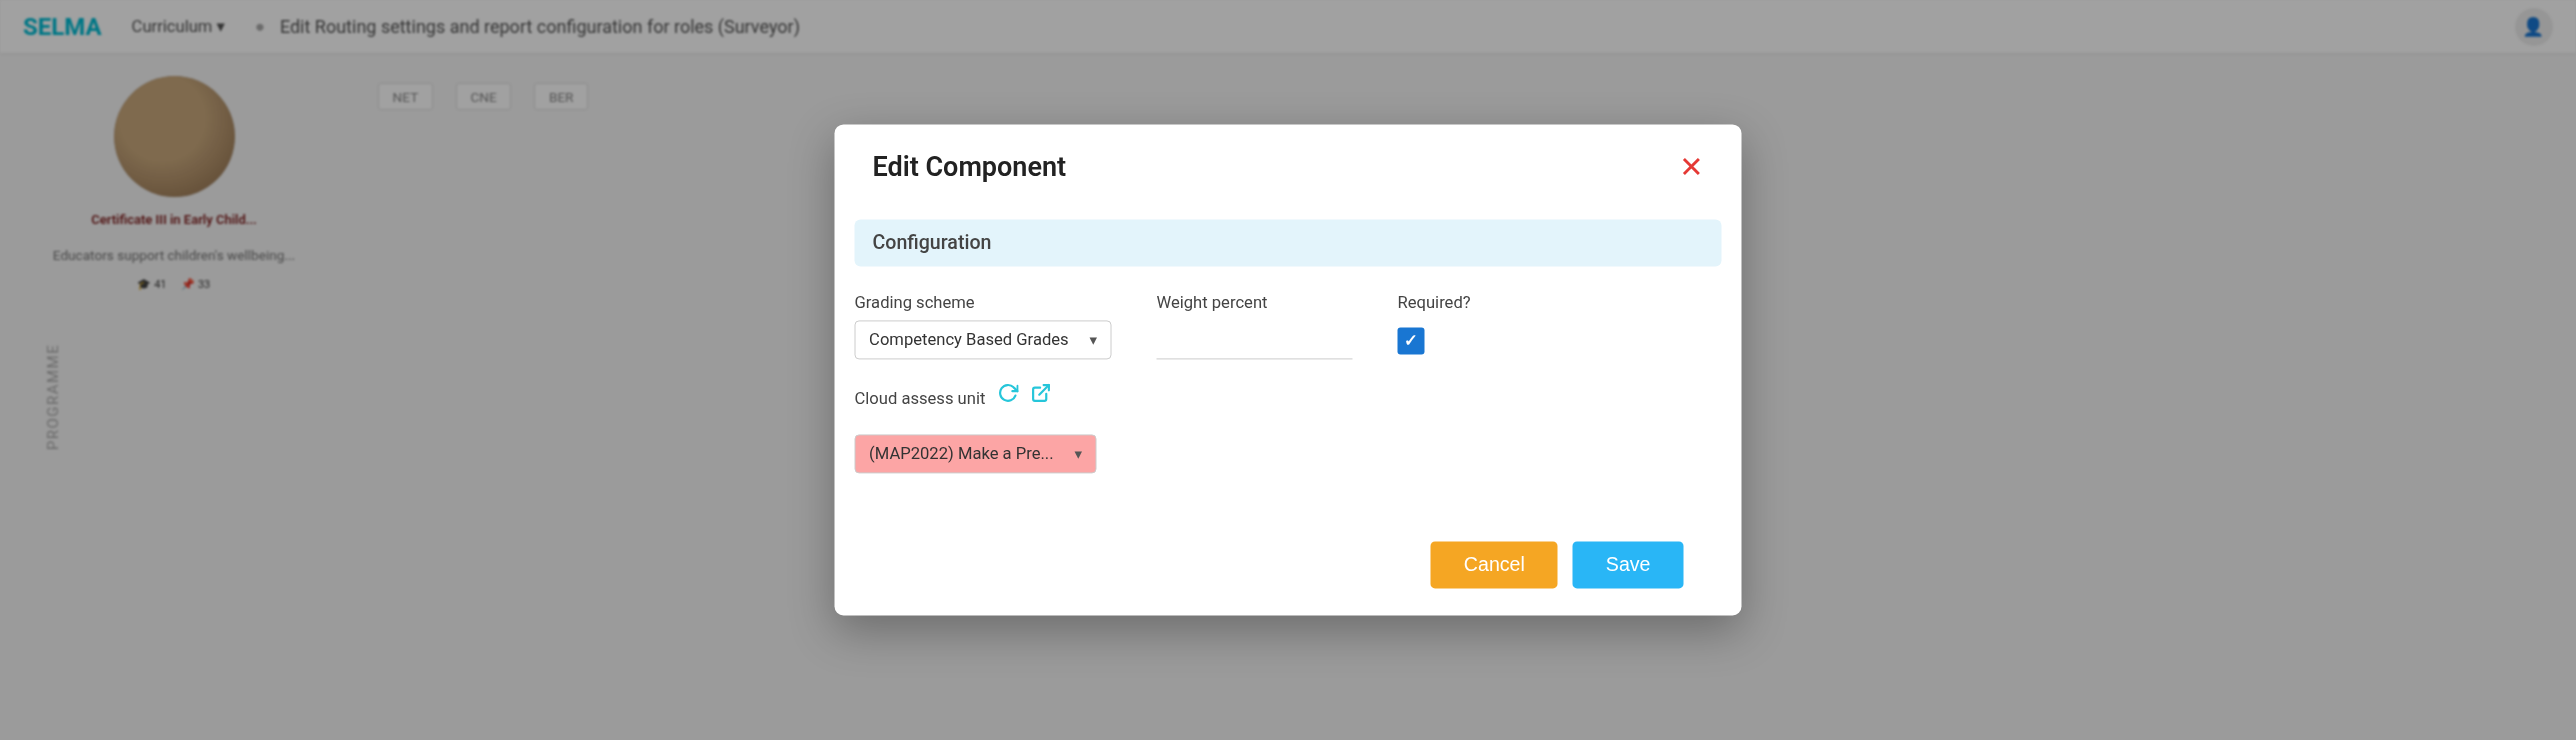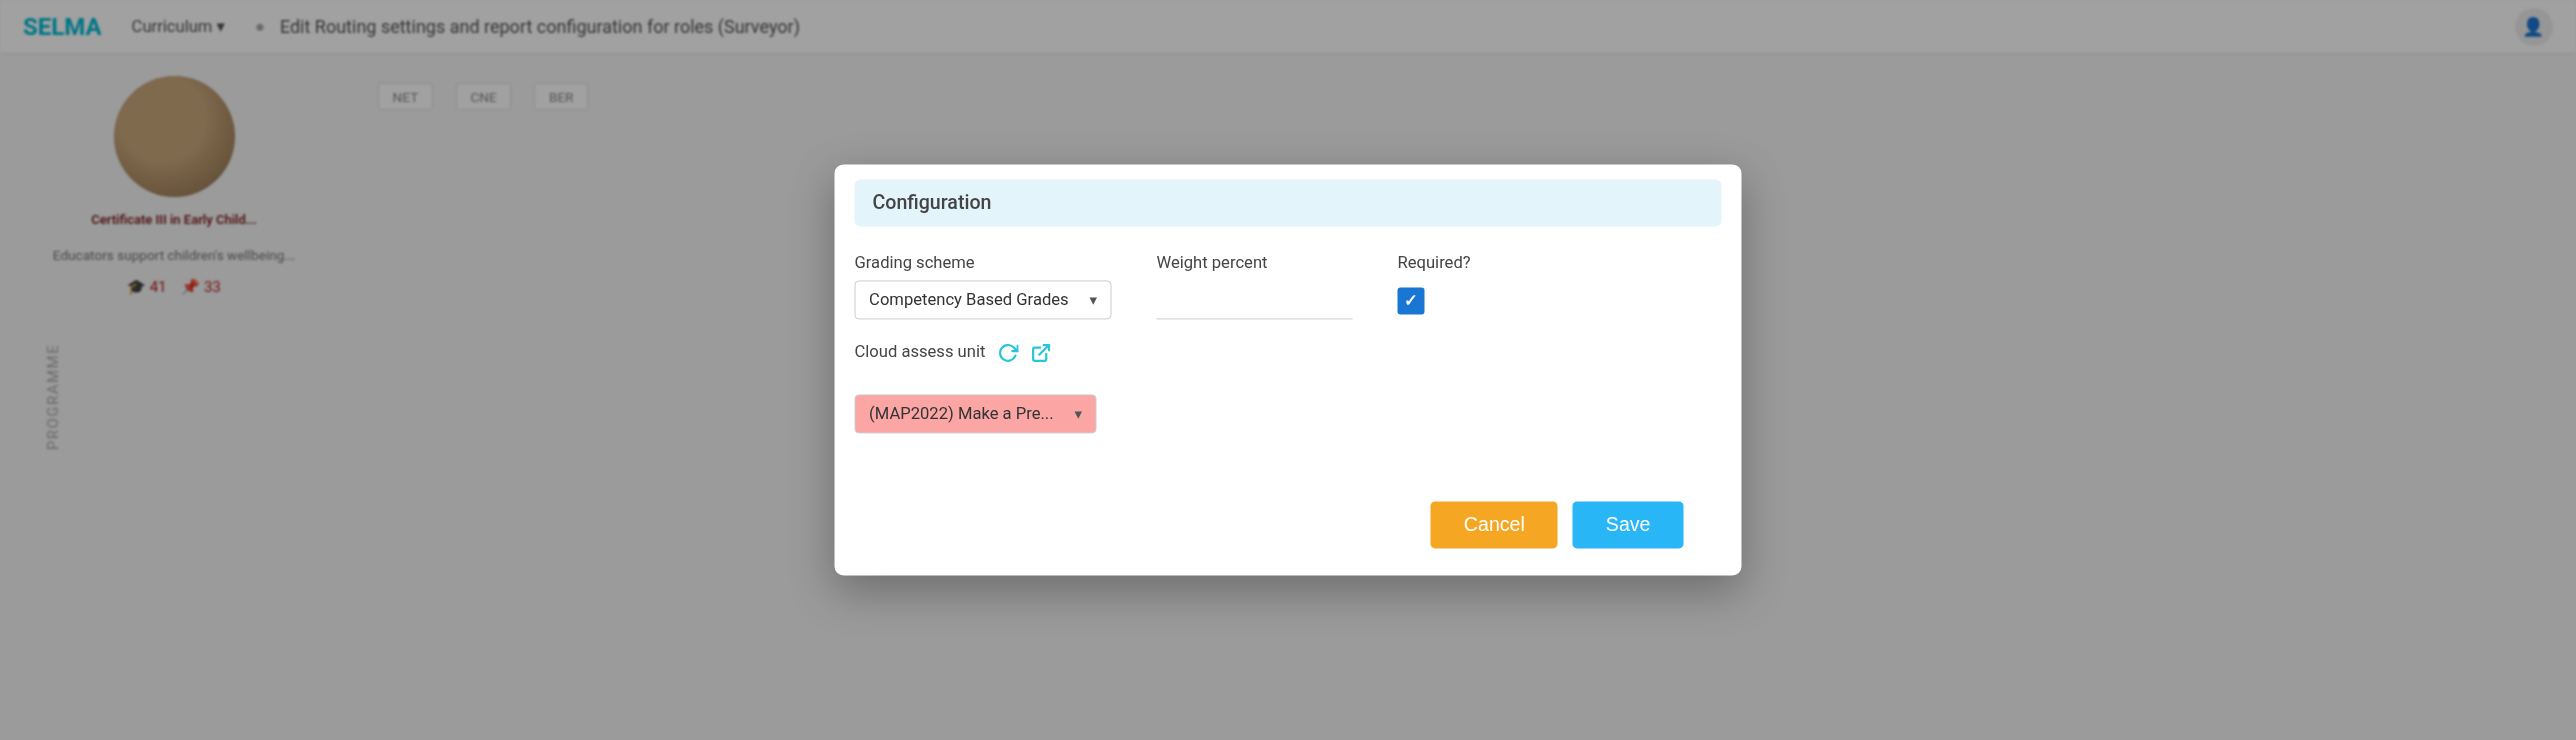--- a/index.html
+++ b/index.html
@@ -97,22 +97,22 @@
       margin-bottom: 15px;
     }
 
     .bg-stats {
       display: flex;
       gap: 15px;
       justify-content: center;
     }
 
     .bg-stat {
-      font-size: 15px;
-      color: #b91c1c;
+      font-size: 11px;
+      color: #404040;
     }
 
     
     .overlay {
       position: absolute;
       top: 0; left: 0; right: 0; bottom: 0;
       background: rgba(0,0,0,0.35);
       z-index: 10;
     }
 
@@ -247,21 +247,21 @@
 
     .form-row-2 {
       display: flex;
       align-items: flex-end;
       gap: 15px;
       margin-bottom: 23px;
     }
 
     .cloud-label-row {
       display: flex;
-      align-items: flex-start;
+      align-items: flex-end;
       gap: 12px;
       margin-bottom: 19px;
     }
 
     .icon-btn {
       cursor: pointer;
       color: #26c6da;
       font-size: 19.6px;
     }
 
@@ -376,20 +376,24 @@
   <div class="bg-right-area">
     <div class="bg-tag">NET</div>
     <div class="bg-tag">CNE</div>
     <div class="bg-tag">BER</div>
   </div>
 </div>
 
 <div class="overlay"></div>
 
 <div class="modal">
+  <div class="modal-header">
+    <span class="modal-title">Edit Component</span>
+    <button class="modal-close">✕</button>
+  </div>
 
   <div class="modal-body">
 
     <div class="config-section">
       <span class="config-section-label">Configuration</span>
     </div>
 
     <div class="form-row">
       <div class="form-group">
         <label class="form-label">Grading scheme</label>

